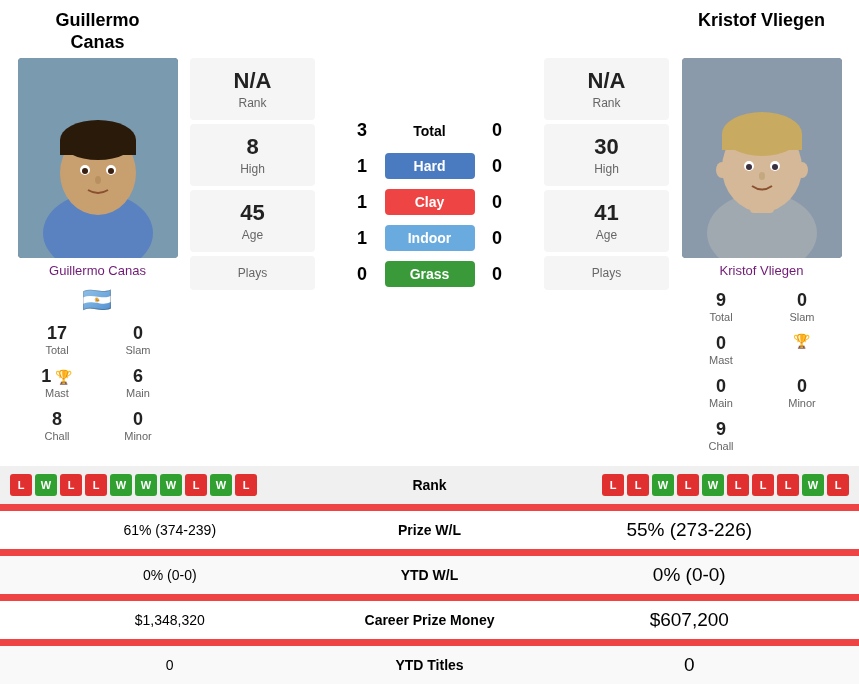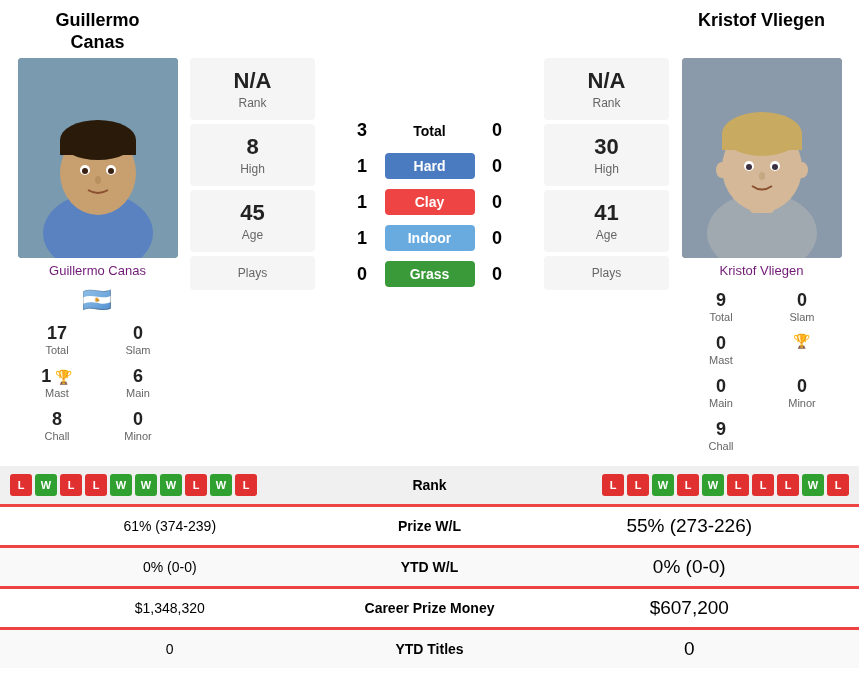--- a/index.html
+++ b/index.html
@@ -232,21 +232,21 @@
     }
     
     .form-L { background: #e03030; }
     .form-W { background: #30a030; }
     
     
     .stats-row {
       display: flex;
       align-items: center;
       padding: 8px 10px;
-      border-top: 3px solid #ef4444;
+      border-top: 7px solid #ef4444;
     }
     
     .stats-row-alt {
       background: #f9f9f9;
     }
     
     .stat-left {
       flex: 1;
       text-align: center;
       font-size: 14px;

